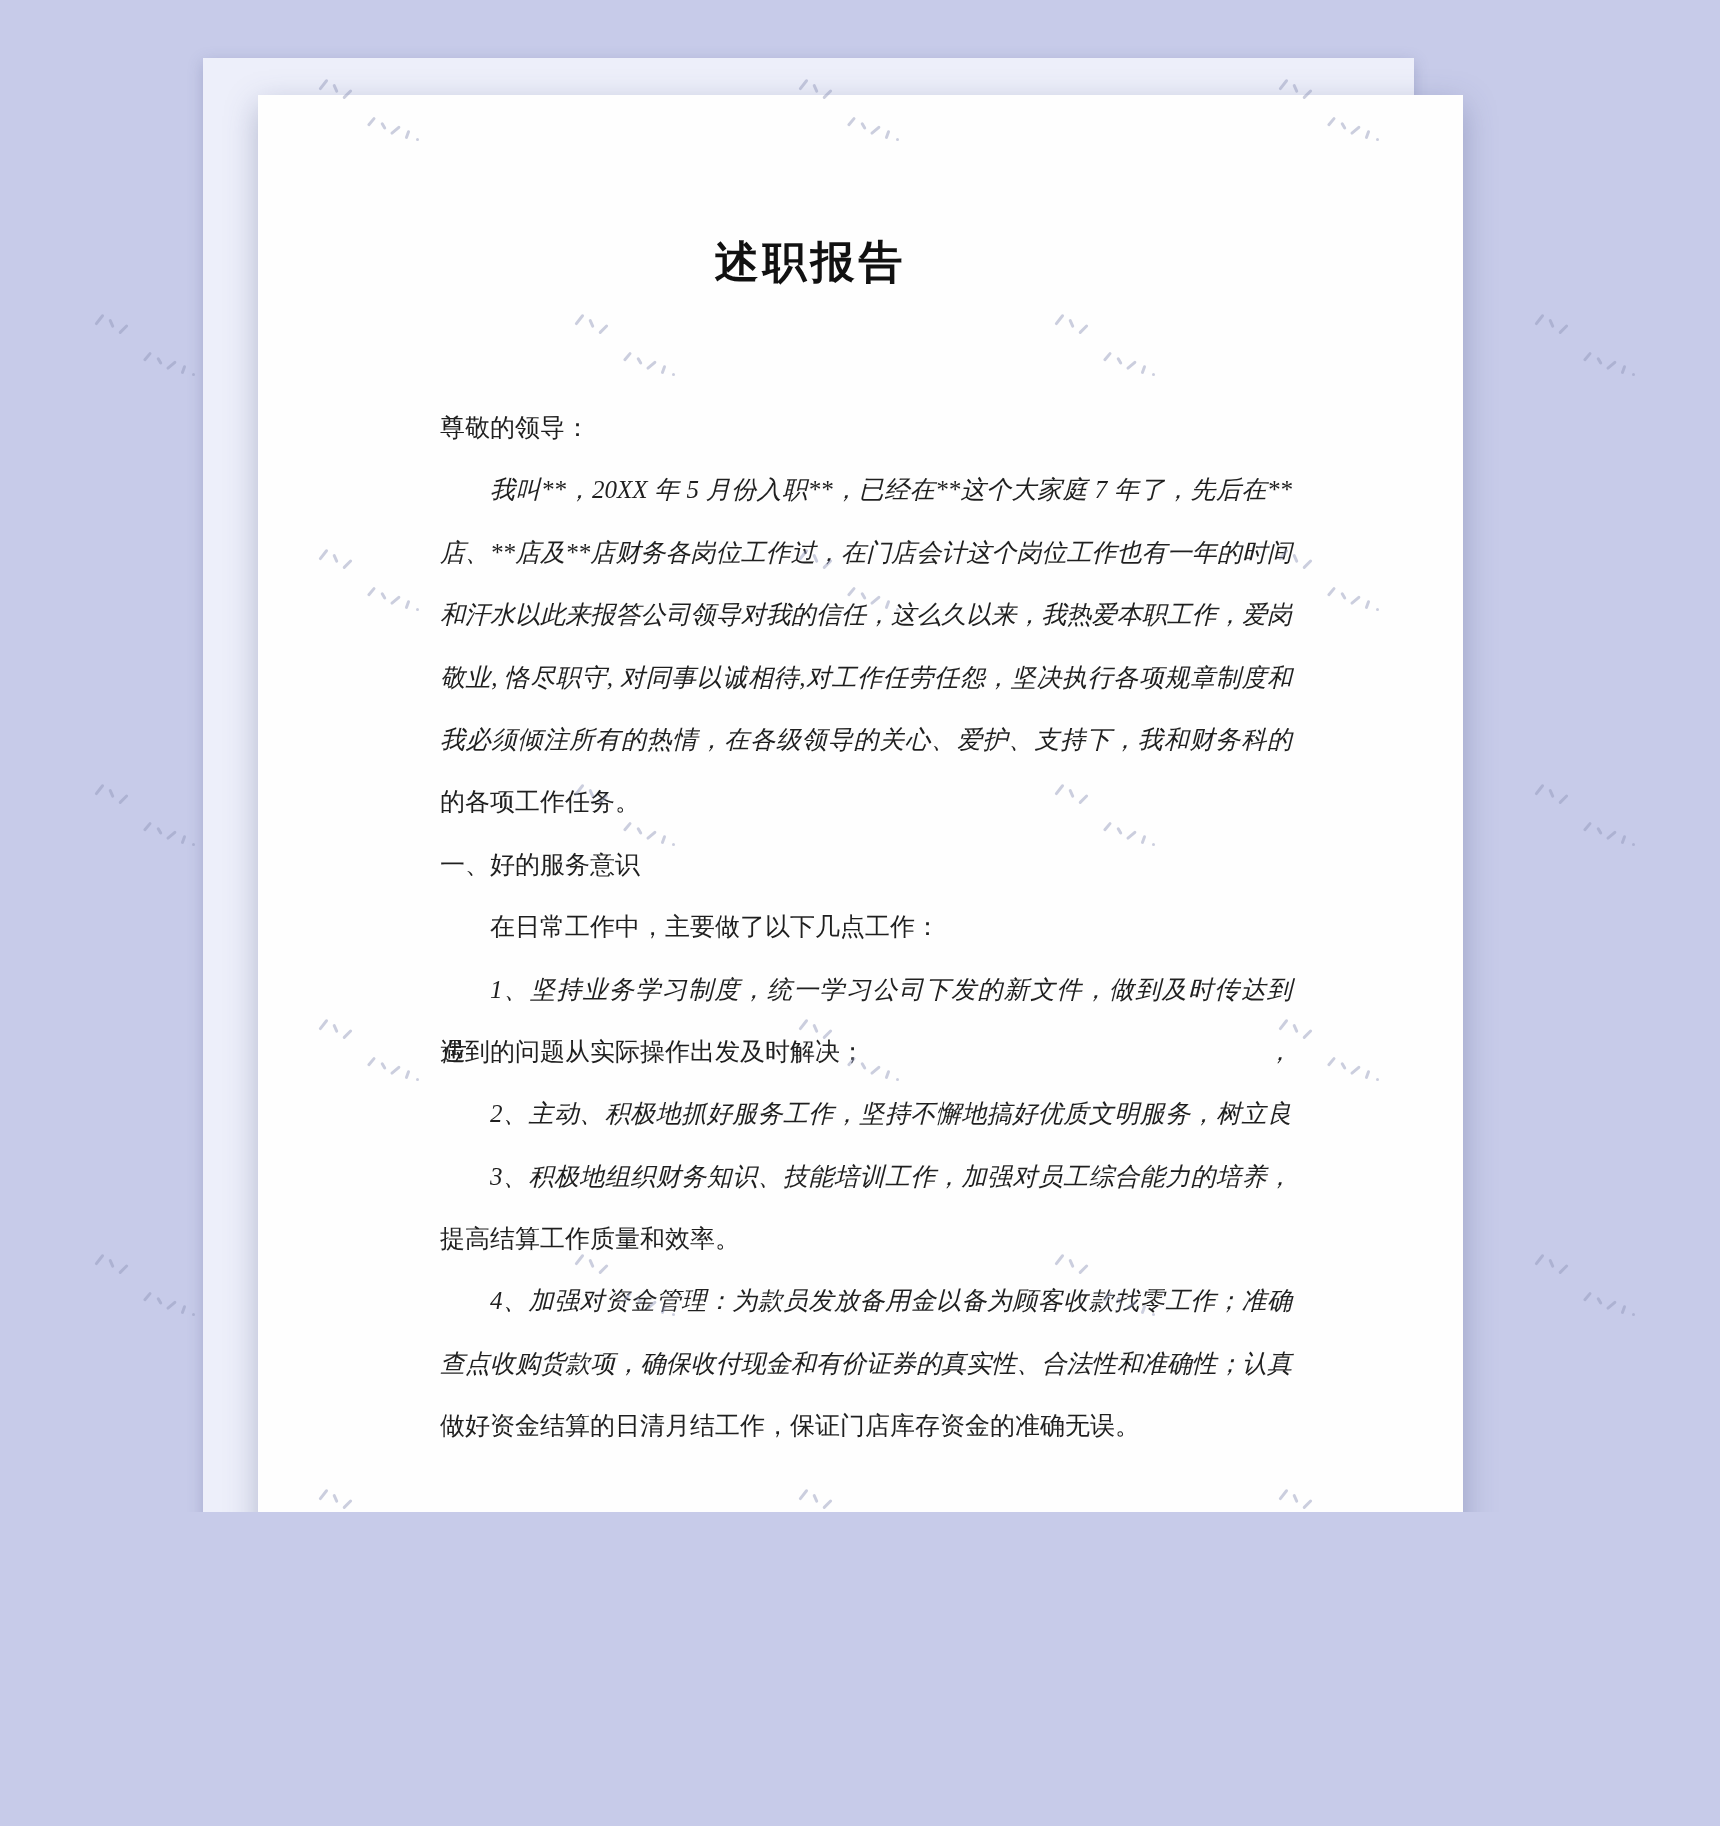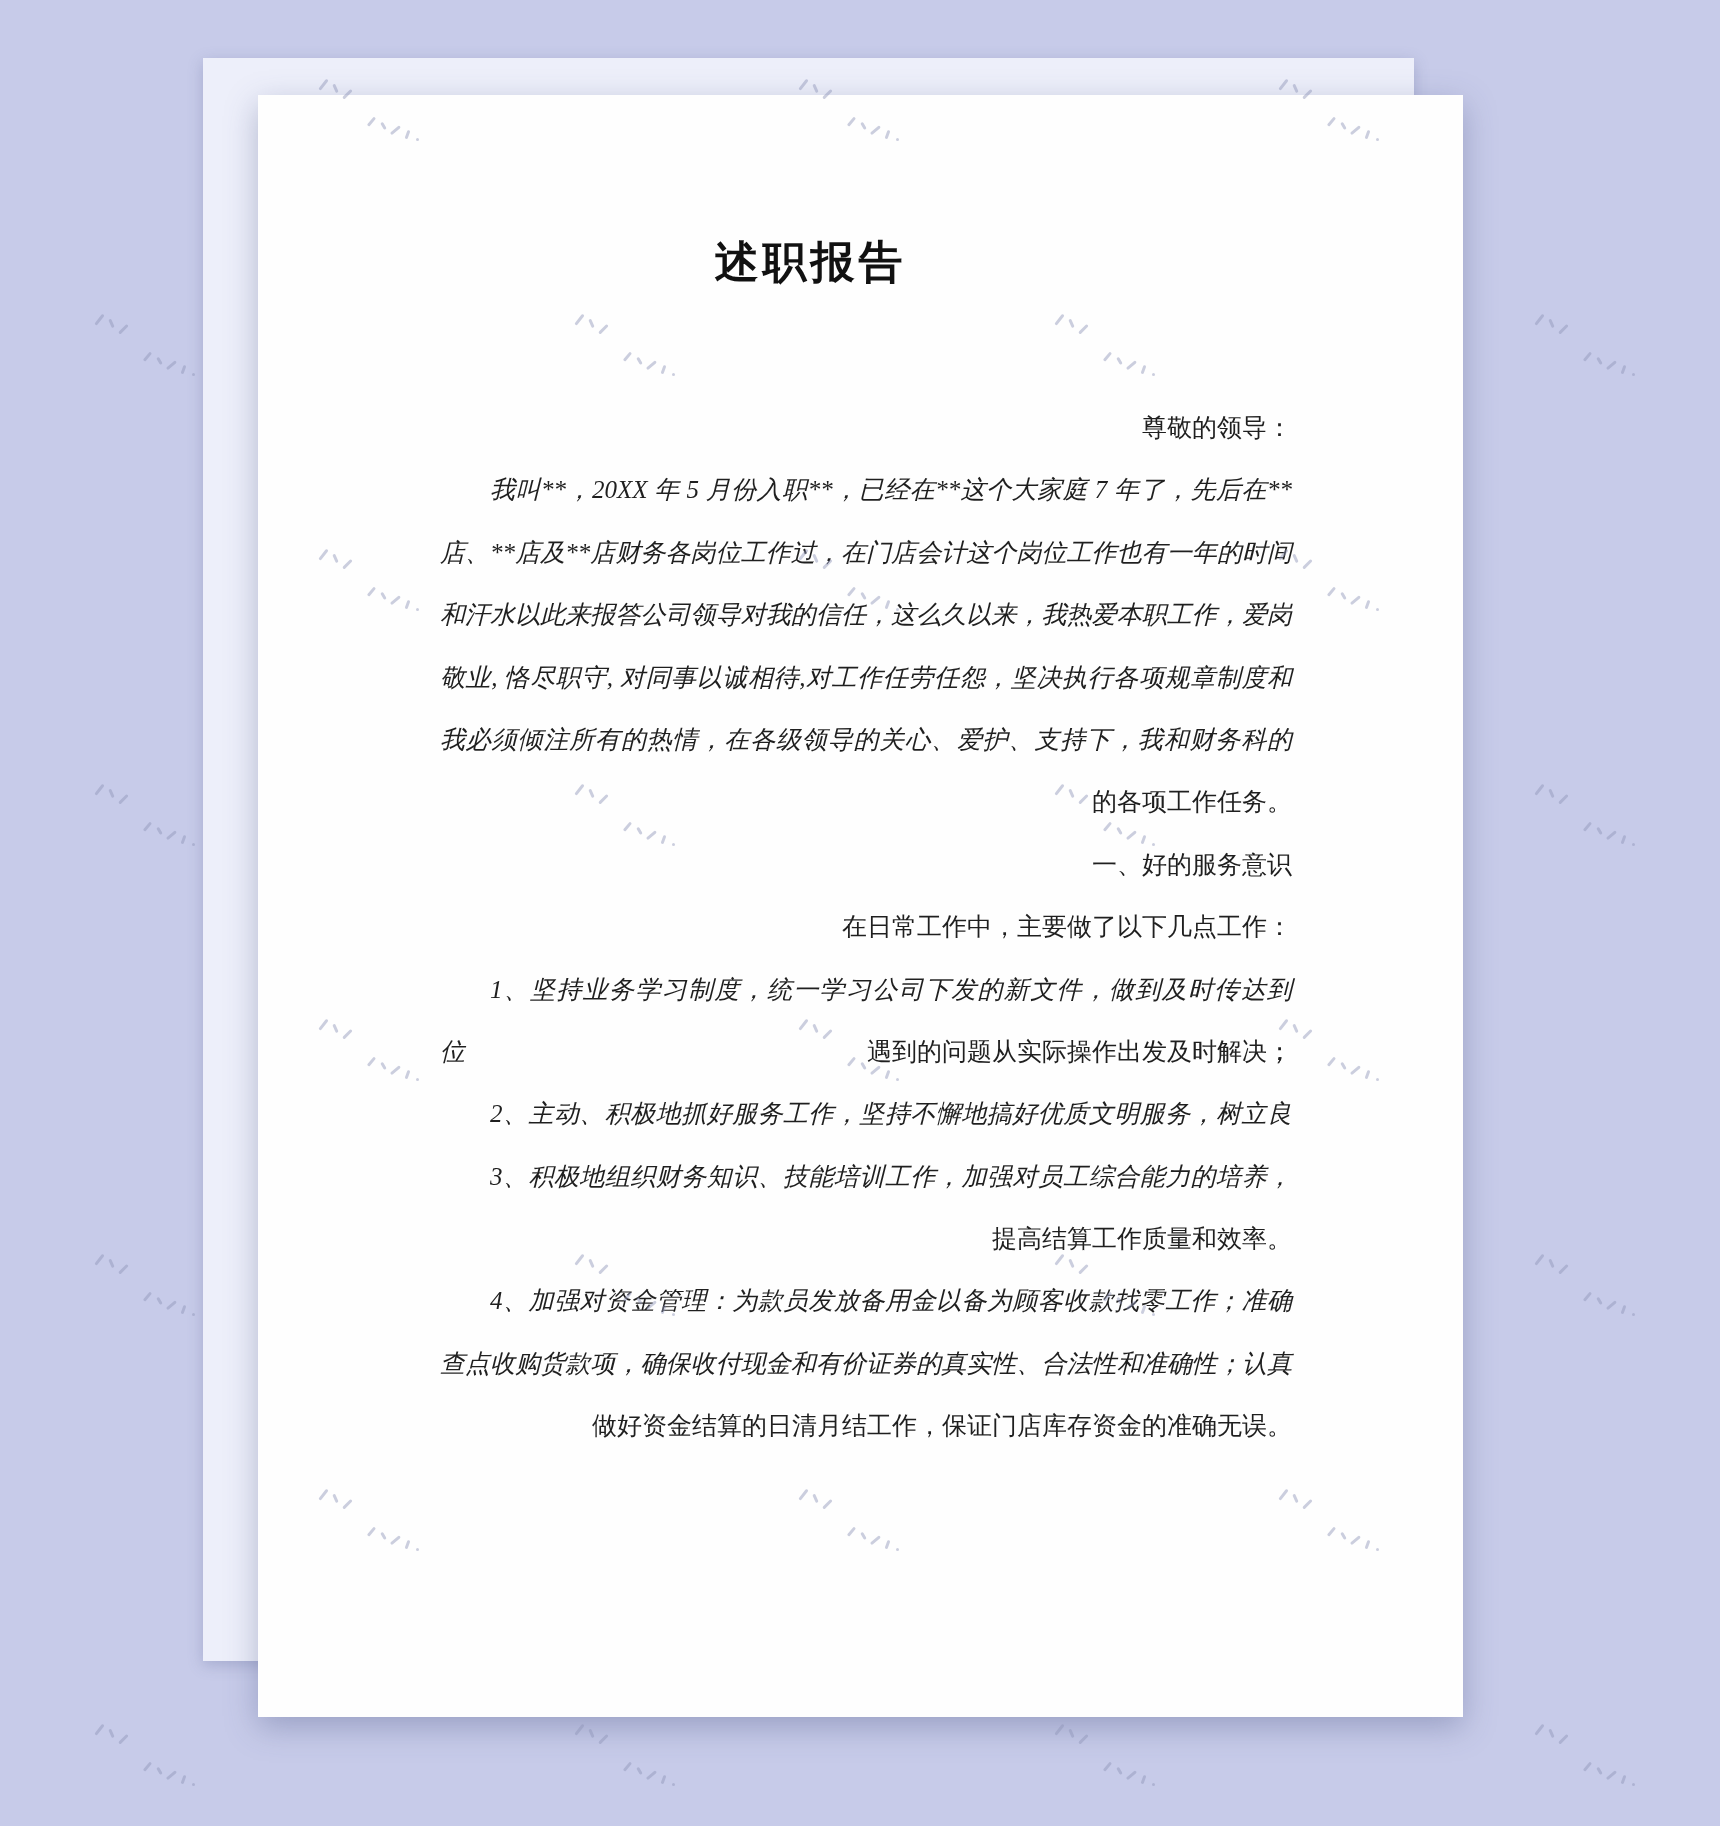--- a/index.html
+++ b/index.html
@@ -9,21 +9,21 @@
     --text:#1f1f1f;
     --watermark:#8f95b8;
   }
   html,body{margin:0;padding:0;}
   body{
     background:var(--background,#c7cbe9);
     font-family:"Liberation Serif","DejaVu Serif",serif;
   }
   .canvas{
     position:relative;
-    width:1720px;height:1826px;
+    width:1720px;height:1512px;
     background:var(--background,#c7cbe9);
     overflow:hidden;
   }
   .back-sheet{
     position:absolute;
     left:203px;top:58px;width:1211px;height:1603px;
     background:var(--back-sheet,#edeffa);
     box-shadow:0 4px 14px rgba(80,90,140,.28);
   }
   .page{
@@ -45,21 +45,20 @@
   .body-text{
     position:absolute;
     left:182px;top:302px;width:852px;
   }
   .line{
     height:62.4px;
     line-height:62.4px;
     font-size:25px;
     color:var(--text,#1f1f1f);
     white-space:nowrap;
-    text-align:right;
   }
   .line.fill{
     white-space:normal;
     text-align:justify;
     text-align-last:justify;
     text-justify:inter-ideograph;
     font-style:italic;
   }
   .line.indent{text-indent:50px;}
   

